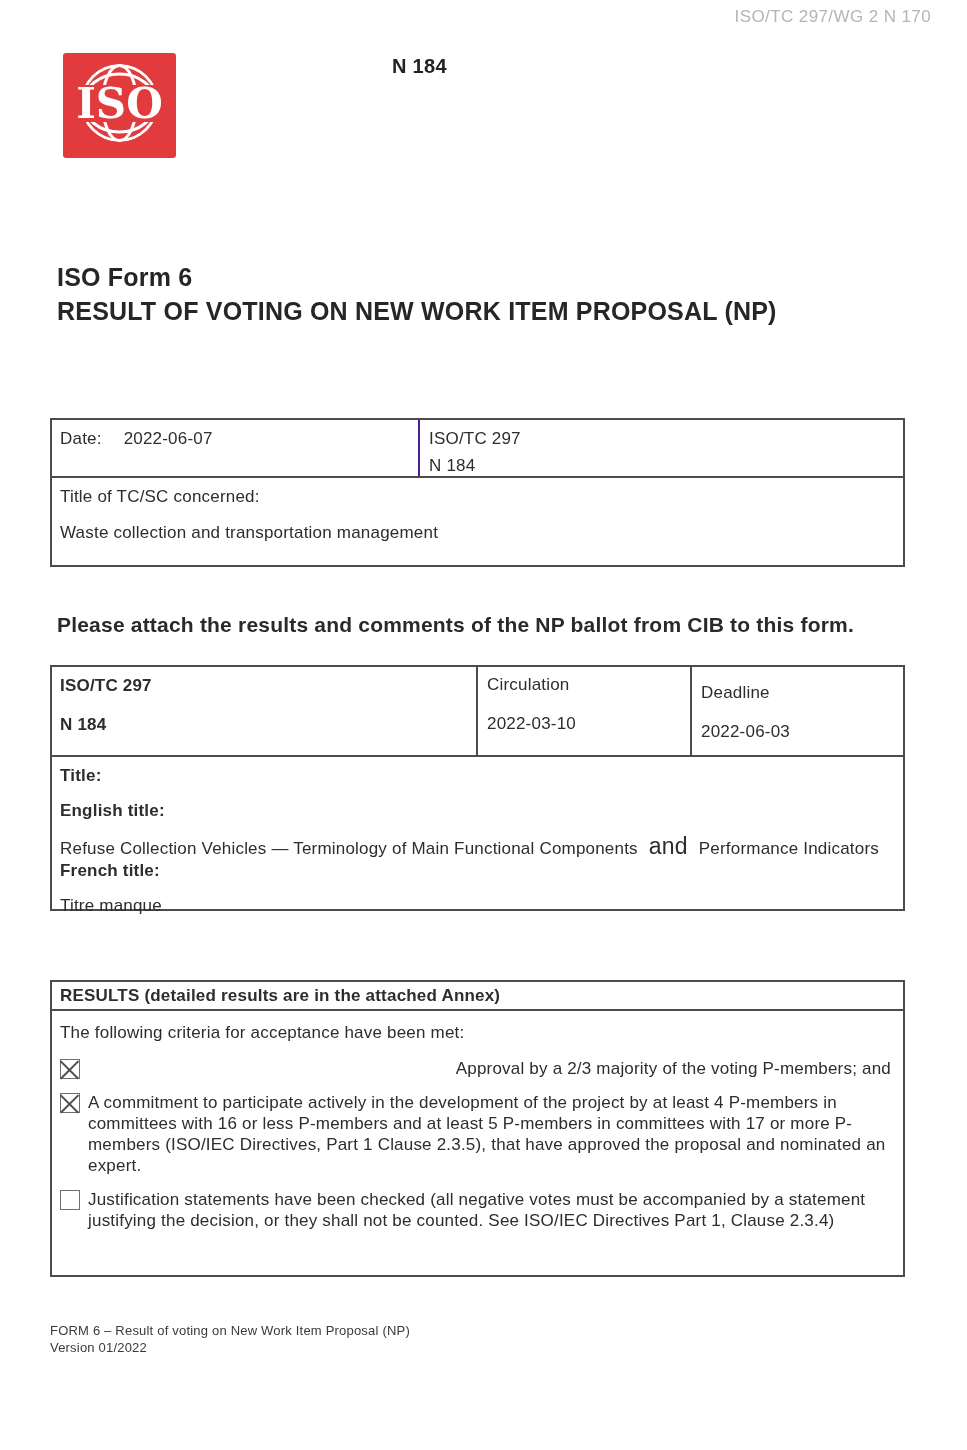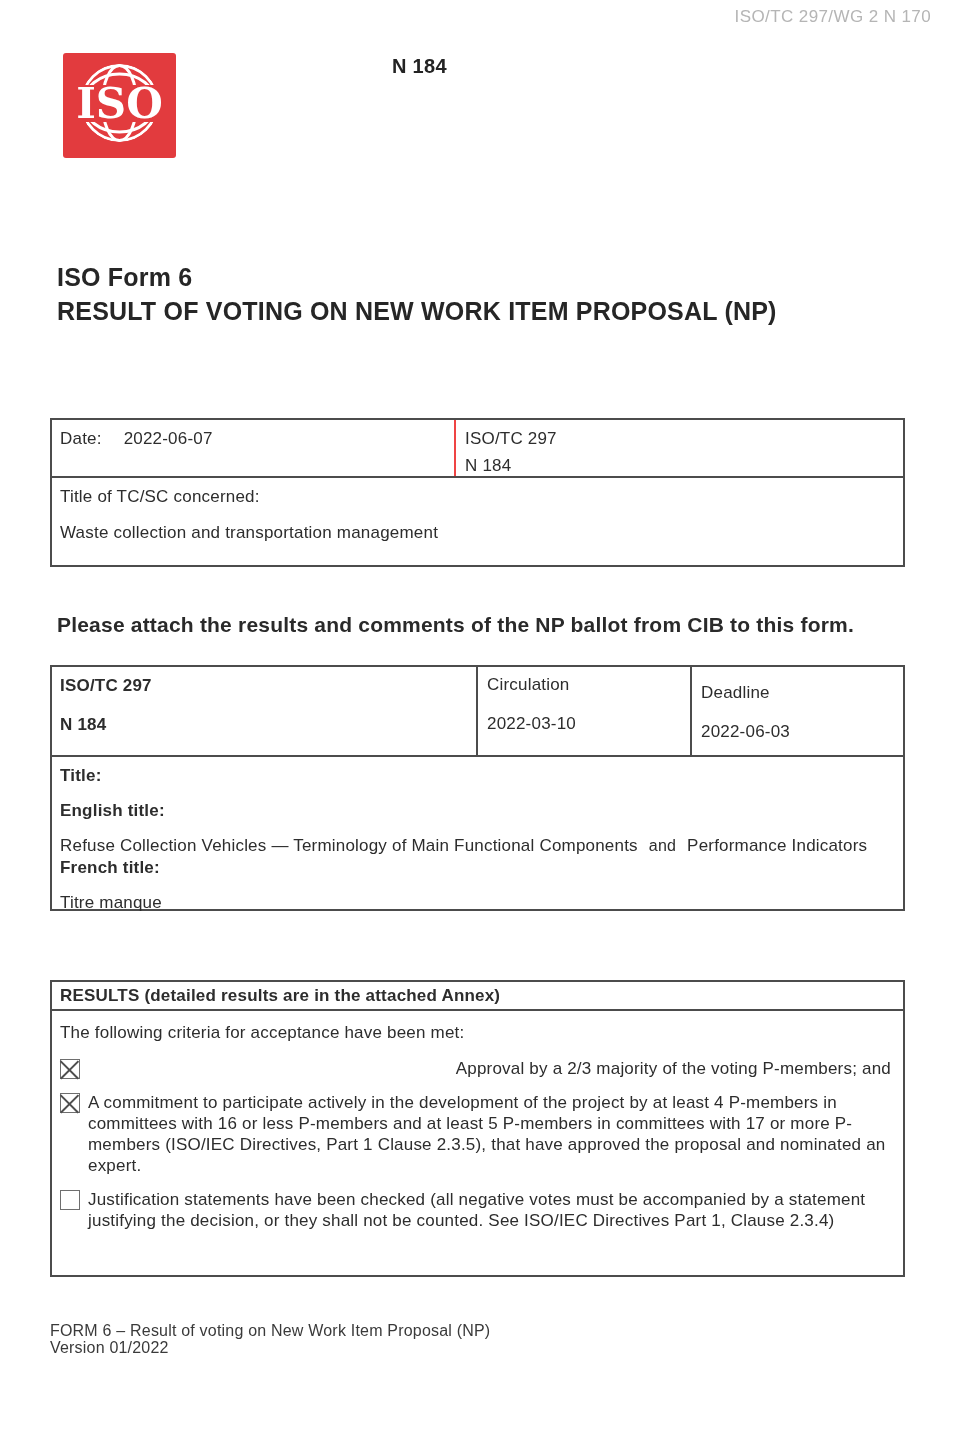--- a/index.html
+++ b/index.html
@@ -34,21 +34,21 @@
   
   .tbl {
     position:absolute; left:50px; width:855px;
     border:2px solid #4c4c4c; font-size:17px; letter-spacing:0.2px; color:#2d2d2d;
   }
   .b { font-weight:bold; }
 
   
   .info-table { top:418px; }
   .it-row1 { display:flex; border-bottom:2px solid #4c4c4c; height:58px; }
-  .it-date { width:404px; border-right:2px solid #ef4444; padding:9px 0 4px 8px; }
+  .it-date { width:368px; border-right:2px solid #4c1d95; padding:9px 0 4px 8px; }
   .it-date .val { margin-left:22px; }
   .it-ref { flex:1; padding:9px 0 0 9px; }
   .it-ref div + div { margin-top:7px; }
   .it-row2 { height:87px; padding:9px 0 0 8px; }
   .it-row2 .line2 { margin-top:16px; }
 
   
   .attach-note {
     position:absolute; top:613px; left:57px;
     font-size:21px; font-weight:bold; color:#2a2a2a; letter-spacing:0.2px;
@@ -60,21 +60,21 @@
   .bt-c1 { width:426px; border-right:2px solid #4c4c4c; padding:9px 0 0 8px; }
   .bt-c2 { width:214px; border-right:2px solid #4c4c4c; padding:8px 0 0 9px; }
   .bt-c3 { flex:1; padding:16px 0 0 9px; }
   .bt-c1 div + div, .bt-c2 div + div, .bt-c3 div + div { margin-top:19px; }
   .bt-body { padding:9px 14px 0 8px; height:152px; }
   .bt-body .lbl { font-weight:bold; }
   .bt-body .gap15 { margin-top:15px; }
   .bt-body .gap14 { margin-top:14px; }
   .bt-body .gap1 { margin-top:1px; }
   .en-title { line-height:22px; }
-  .en-and { font-size:16px; margin:0 11px; }
+  .en-and { font-size:23px; margin:0 11px; }
 
   
   .results-table { top:980px; }
   .rt-head {
     border-bottom:2px solid #4c4c4c; padding:3px 0 3px 8px;
     font-weight:bold; line-height:21px;
   }
   .rt-body { padding:12px 12px 0 8px; height:264px; }
   .rt-intro { margin-bottom:15px; }
   .criterion { display:flex; align-items:flex-start; margin-bottom:13px;justify-content:space-between; }
@@ -88,21 +88,21 @@
     content:""; position:absolute; left:-4px; top:50%;
     width:25px; height:1.7px; background:#4f4f4f;
   }
   .cb.checked::before { transform:rotate(45deg); }
   .cb.checked::after  { transform:rotate(-45deg); }
   .cb-text { line-height:21px; }
 
   
   .footer {
     position:absolute; top:1322px; left:50px;
-    font-size:16px; line-height:17px; color:#3a3a3a; letter-spacing:0.2px;
+    font-size:13px; line-height:17px; color:#3a3a3a; letter-spacing:0.2px;
   }
 </style>
 </head>
 <body>
 
 <div class="page">
 
   <div class="doc-ref">ISO/TC 297/WG 2 N 170</div>
 
   <div class="iso-logo">

